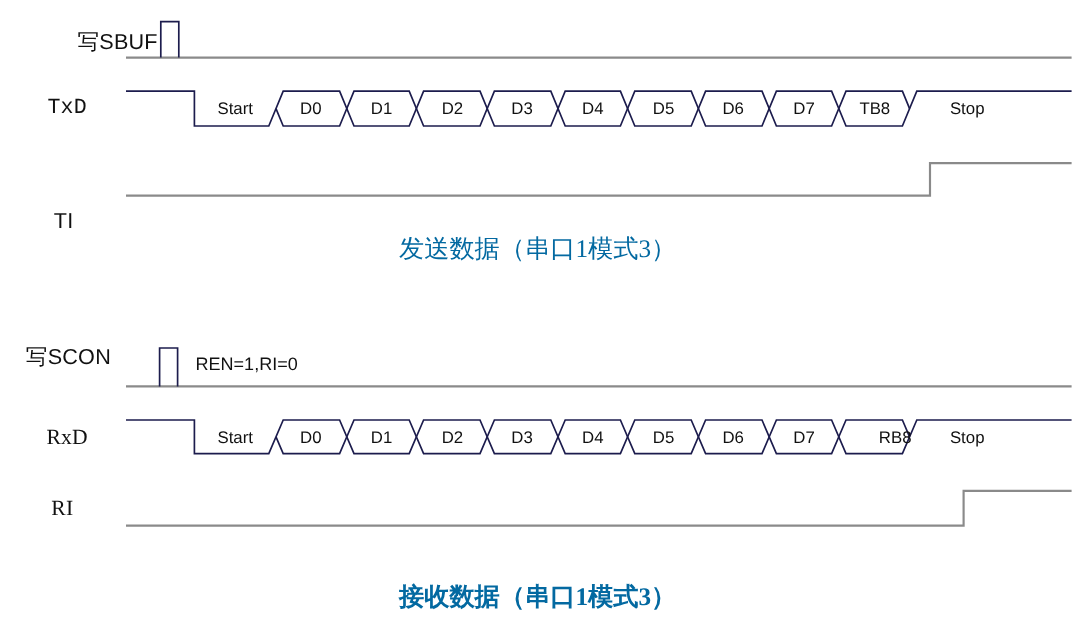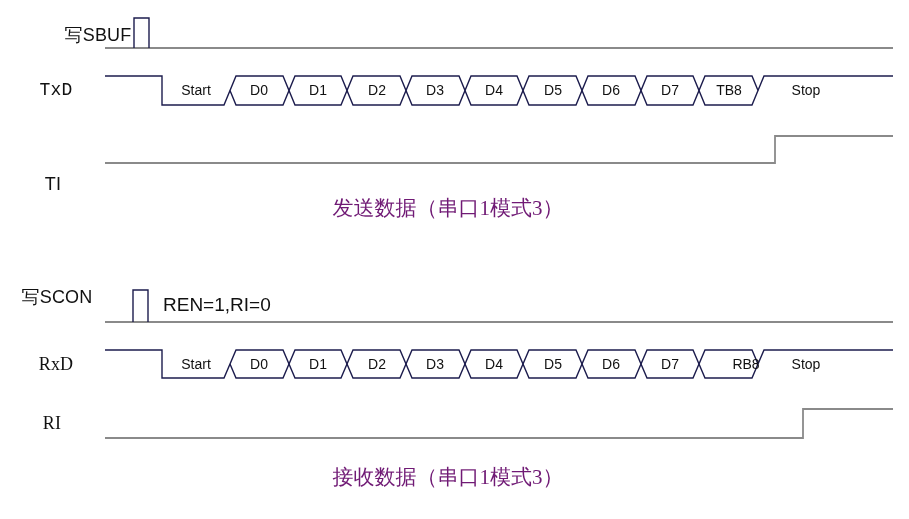--- a/index.html
+++ b/index.html
@@ -28,27 +28,27 @@
     line-height: 1;
   }
   .sig {
     font-size: 18px;
     letter-spacing: 0.2px;
   }
   .bit {
     font-size: 14px;
   }
   .ann {
-    font-size: 19px;
+    font-size: 15px;
     transform: translateY(-50%);
   }
   .caption {
     font-size: 21px;
     font-family: "Liberation Serif", "DejaVu Serif", serif;
-    color: #701a75;
+    color: #0369a1;
   }
   .gray-line { stroke: #8a8a8a; stroke-width: 1.8; fill: none; }
   .navy-line { stroke: #1c1c4d; stroke-width: 1.4; fill: none; }
 </style>
 </head>
 <body>
 
 <div class="canvas">
 
   <svg class="wave-svg" width="909" height="519" viewBox="0 0 909 519">
@@ -94,15 +94,15 @@
   <div class="lbl bit" style="left:318px; top:364px;">D1</div>
   <div class="lbl bit" style="left:377px; top:364px;">D2</div>
   <div class="lbl bit" style="left:435px; top:364px;">D3</div>
   <div class="lbl bit" style="left:494px; top:364px;">D4</div>
   <div class="lbl bit" style="left:553px; top:364px;">D5</div>
   <div class="lbl bit" style="left:611px; top:364px;">D6</div>
   <div class="lbl bit" style="left:670px; top:364px;">D7</div>
   <div class="lbl bit" style="left:746px; top:364px;">RB8</div>
   <div class="lbl bit" style="left:806px; top:364px;">Stop</div>
 
-  <div class="lbl caption" style="left:448px; top:477px;">接收数据（串口1模式3）</div>
+  <div class="lbl caption" style="left:448px; top:498px;font-weight:bold;">接收数据（串口1模式3）</div>
 
 </div>
 
 </body></html>

